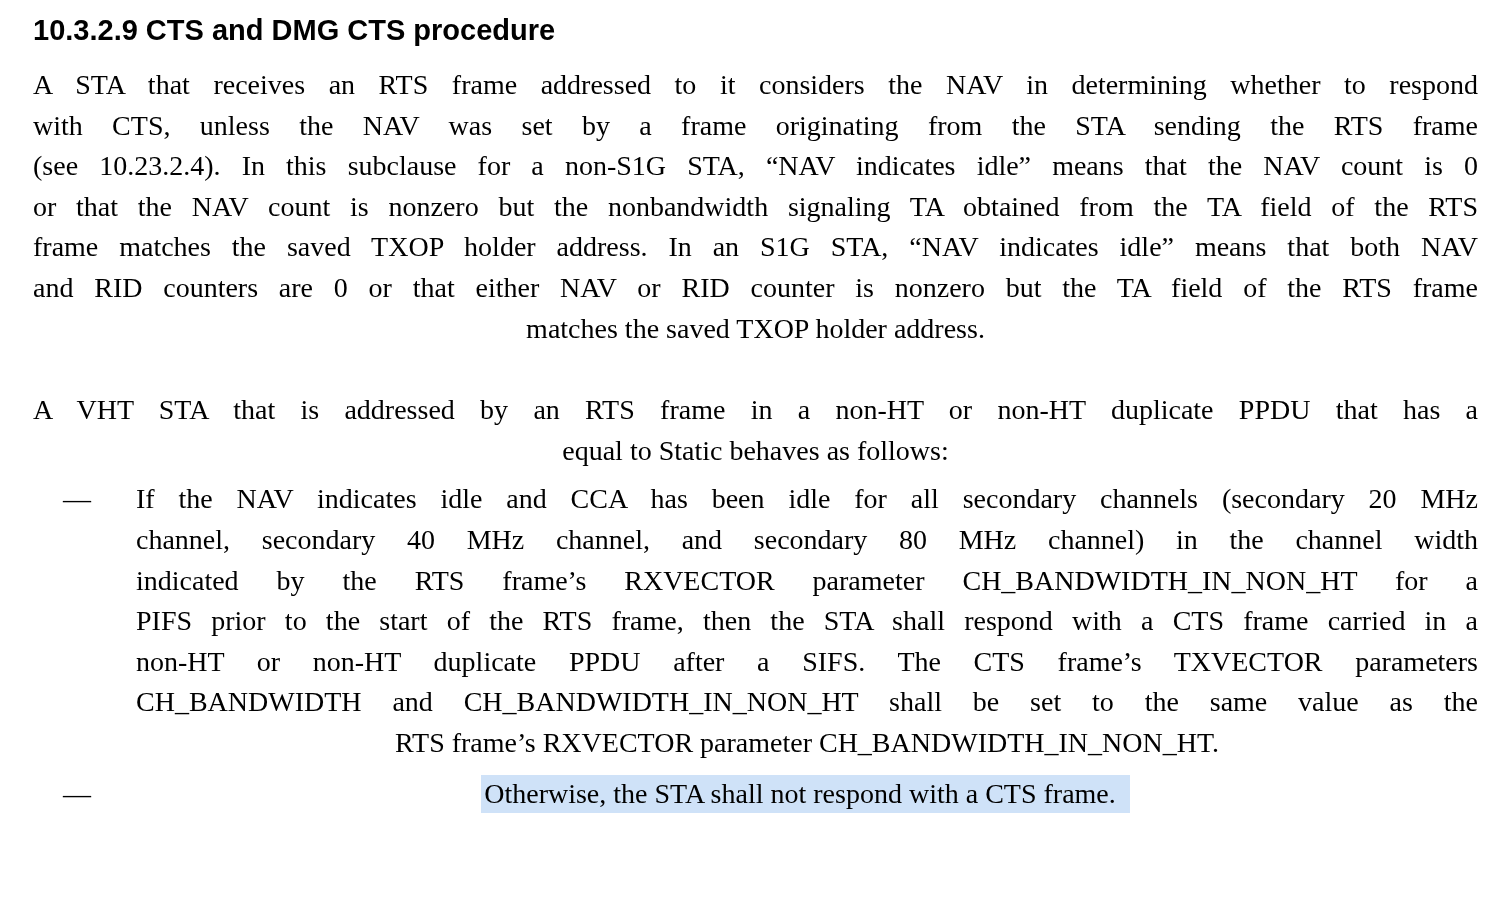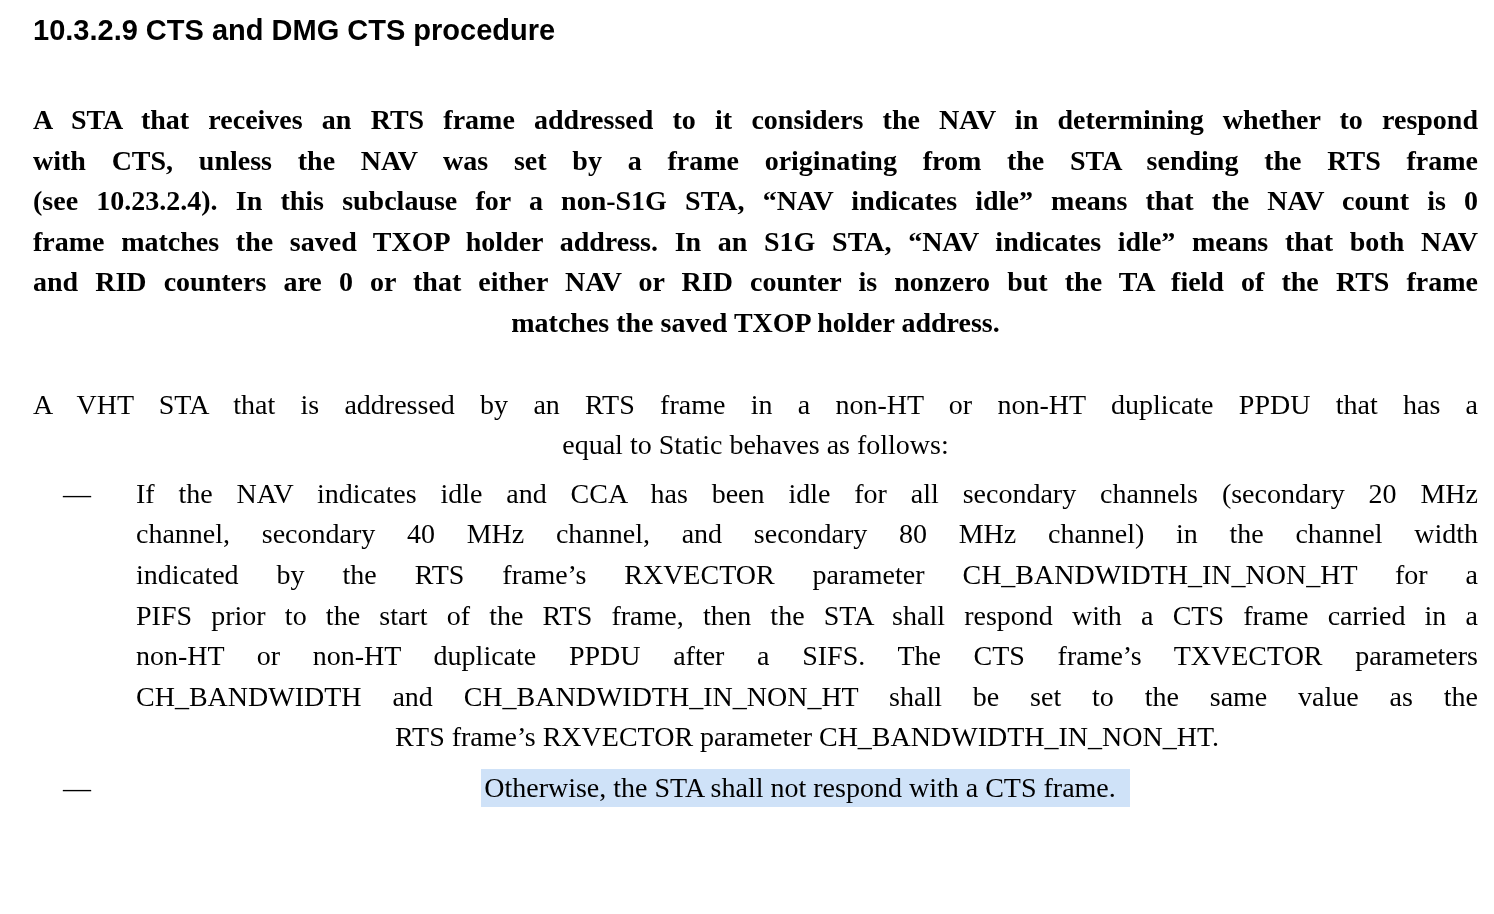--- a/index.html
+++ b/index.html
@@ -16,21 +16,21 @@
     width: 1494px;
   }
   h1.heading {
     font-family: "Liberation Sans", sans-serif;
     font-size: 29px;
     font-weight: bold;
     margin: 0;
     line-height: 32px;
   }
   .para { margin: 0; font-size: 28px; line-height: 40.6px; }
-  .p1 { margin-top: 54px; font-weight: bold; }
+  .p1 { margin-top: 19px; }
   .p2 { margin-top: 41px; }
   .jline { text-align: justify; text-align-last: justify; }
   .lline { text-align: center; }
   .list { margin-top: 8px; }
   .list-item {
     position: relative;
     padding-left: 103px;
     font-size: 28px;
     line-height: 40.6px;
   }
@@ -49,20 +49,21 @@
 <body>
 
 <div class="content">
 
   <h1 class="heading">10.3.2.9 CTS and DMG CTS procedure</h1>
 
   <div class="para p1">
     <div class="jline">A STA that receives an RTS frame addressed to it considers the NAV in determining whether to respond</div>
     <div class="jline">with CTS, unless the NAV was set by a frame originating from the STA sending the RTS frame</div>
     <div class="jline">(see 10.23.2.4). In this subclause for a non-S1G STA, “NAV indicates idle” means that the NAV count is 0</div>
+    <div class="jline">or that the NAV count is nonzero but the nonbandwidth signaling TA obtained from the TA field of the RTS</div>
     <div class="jline">frame matches the saved TXOP holder address. In an S1G STA, “NAV indicates idle” means that both NAV</div>
     <div class="jline">and RID counters are 0 or that either NAV or RID counter is nonzero but the TA field of the RTS frame</div>
     <div class="lline">matches the saved TXOP holder address.</div>
   </div>
 
   <div class="para p2">
     <div class="jline">A VHT STA that is addressed by an RTS frame in a non-HT or non-HT duplicate PPDU that has a</div>
     <div class="lline">equal to Static behaves as follows:</div>
   </div>
 

